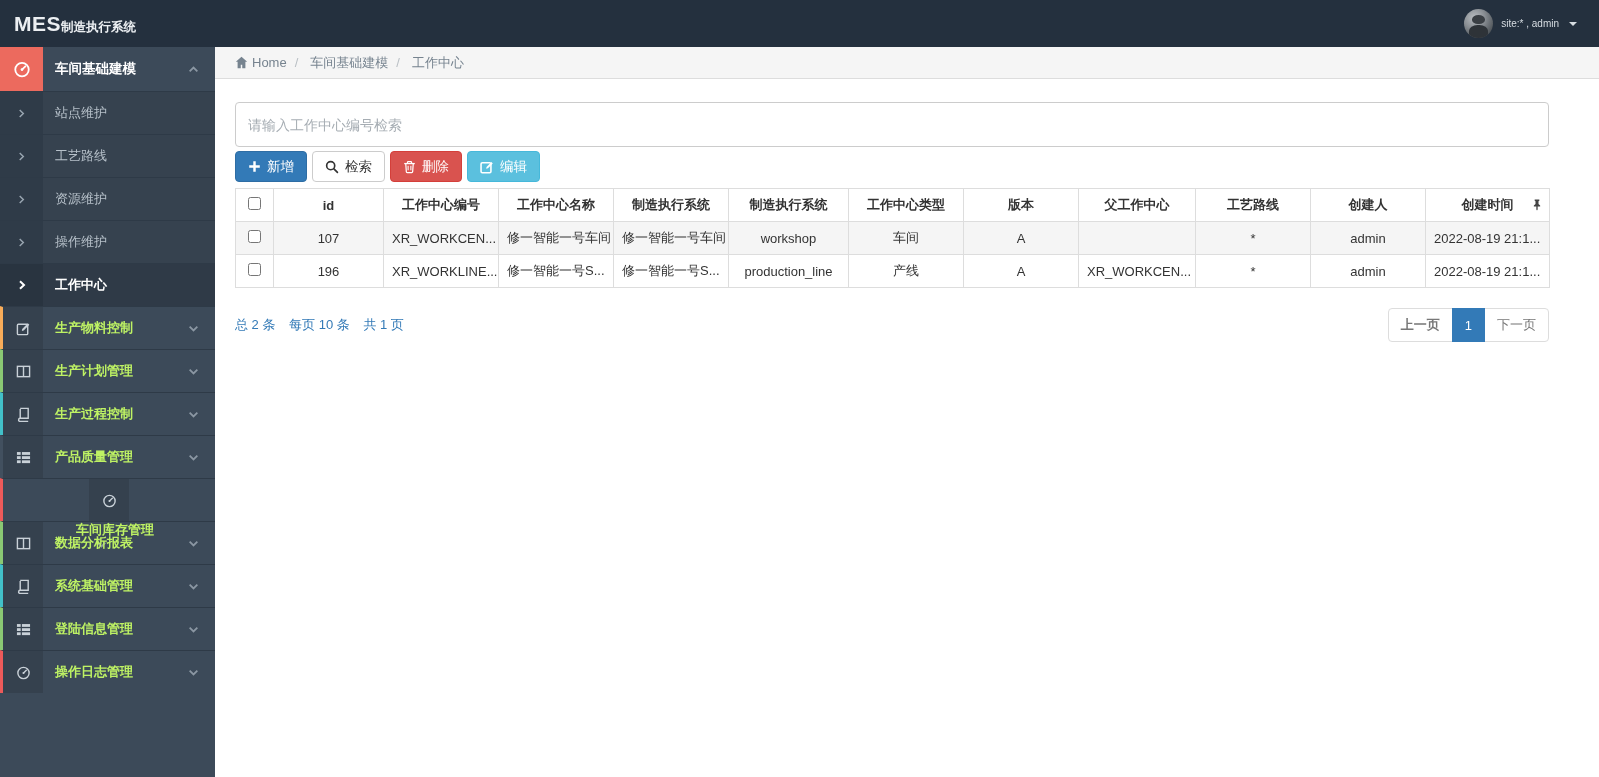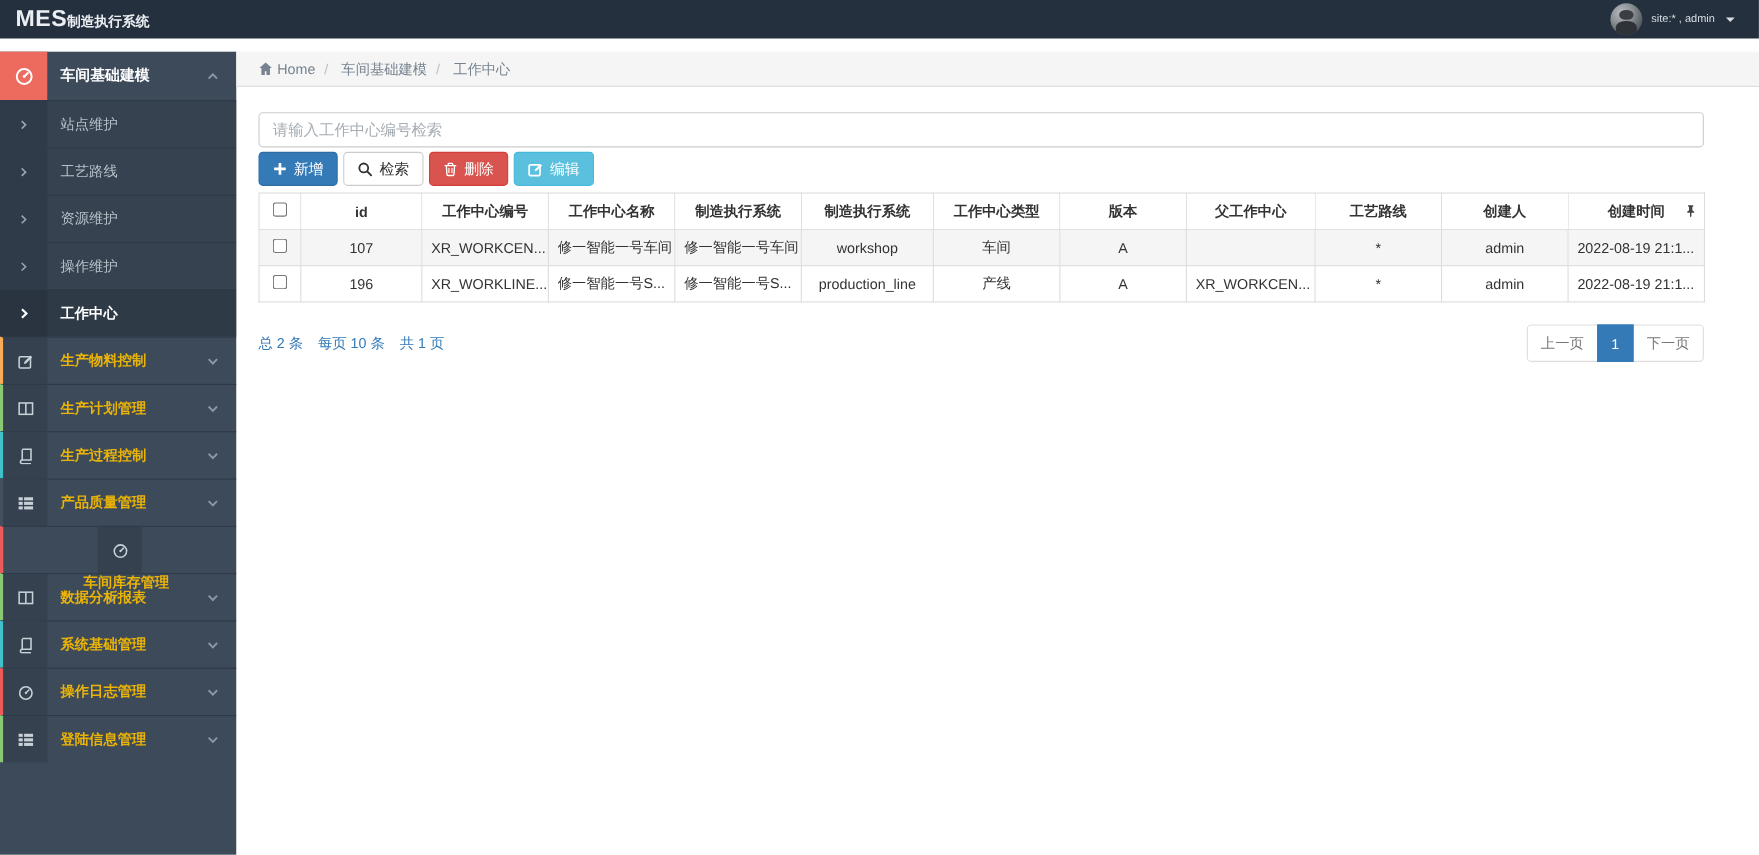--- a/index.html
+++ b/index.html
@@ -1,20 +1,20 @@
 <!DOCTYPE html>
 <html><head>
 <meta charset="utf-8">
 <style>
   * { box-sizing: border-box; margin: 0; padding: 0; }
   html,body { width:1599px; height:777px; overflow:hidden; background:#fff;
     font-family:"Liberation Sans","DejaVu Sans",sans-serif; }
 
   
-  .topbar { position:absolute; top:0; left:0; width:1599px; height:35px;
+  .topbar { position:absolute; top:0; left:0; width:1599px; height:47px;
     background:#24303e; display:flex; align-items:center; justify-content:space-between; z-index:30; }
   .logo { padding-left:14px; color:#eceff2; white-space:nowrap; }
   .logo .mes { font-size:21px; font-weight:bold; letter-spacing:.5px; }
   .logo .suffix { font-size:12.5px; font-weight:bold; }
   .usermenu { display:flex; align-items:center; gap:8px; padding-right:22px; cursor:pointer; }
   .avatar { width:29px; height:29px; border-radius:50%;
     background: radial-gradient(circle at 35% 30%, #b9bdc1 0%, #8a8f94 38%, #4d5358 78%, #34383c 100%);
     position:relative; overflow:hidden; flex:none; }
   .avatar::after { content:""; position:absolute; left:8px; top:6px; width:13px; height:9px;
     border-radius:50% 50% 45% 45%; background:#3a3f44; }
@@ -26,21 +26,21 @@
 
   
   .sidebar { position:absolute; top:47px; left:0; width:215px; height:730px; background:#3c4a59; }
   .nav-row { display:flex; align-items:center; height:43px; border-top:1px solid #2e3a47;
     cursor:pointer; position:relative; }
   .nav-row:first-child { border-top:none; }
   .gutter { width:43px; height:100%; display:flex; align-items:center; justify-content:center;
     flex:none; color:#c9d1d8; background:#35414e; }
   .group-row { border-left:3px solid transparent; }
   .group-row .gutter { width:40px; }
-  .group-label { flex:1; color:#eab308; font-size:13px; font-weight:bold; padding-left:12px; }
+  .group-label { flex:1; color:#bef264; font-size:13px; font-weight:bold; padding-left:12px; }
   .chev { margin-right:16px; color:#8b97a3; display:flex; }
 
   .active-group { height:44px; border-left:none; }
   .active-group .gutter { width:43px; color:#fff; }
   .active-group .group-label { color:#fff; font-size:13.5px; }
   .sub-row { background:#36424f; }
   .sub-row .gutter { background:#2f3b48; color:#9aa6b1; }
   .sub-label { flex:1; color:#b7c1ca; font-size:13px; padding-left:12px; }
   .sub-row.active { background:#2f3a47; }
   .sub-row.active .gutter { background:#293440; color:#fff; }
@@ -49,21 +49,21 @@
   
   .main { position:absolute; top:47px; left:215px; width:1384px; height:730px; background:#fff; }
   .breadcrumb-bar { height:32px; background:#f5f5f5; border-bottom:1px solid #ddd;
     display:flex; align-items:center; padding-left:20px; font-size:13px; color:#76838f; }
   .crumb { display:flex; align-items:center; gap:4px; color:#76838f; }
   .crumb + .crumb::before { content:"/"; margin:0 8px; color:#b9bfc4; }
   .crumb.link { cursor:pointer; }
   .home-ic { display:flex; color:#76838f; }
 
   .content { padding:23px 50px 0 20px; }
-  .search-input { width:100%; height:32px; border:1px solid #ccc; border-radius:4px;
+  .search-input { width:100%; height:45px; border:1px solid #ccc; border-radius:4px;
     padding:6px 12px; font-size:14px; color:#555; outline:none; font-family:inherit; }
   .search-input::placeholder { color:#a6adb3; }
 
   .toolbar { margin:4px 0 6px; display:flex; }
   .btn { height:31px; display:inline-flex; align-items:center; gap:6px; padding:0 12px;
     font-size:13.5px; border-radius:4px; margin-right:5px; cursor:pointer; border:1px solid transparent;
     color:#fff; font-family:inherit; }
   .btn svg { flex:none; }
   .btn-primary { border-color:#2e6da4; }
   .btn-default { background:#fff; color:#333; border-color:#ccc; }
@@ -78,21 +78,21 @@
   .ac { text-align:center; } .al { text-align:left; }
   .pin-ic { position:absolute; right:7px; top:50%; transform:translateY(-50%); color:#444; display:flex; }
   .cb { width:13px; height:13px; cursor:pointer; }
 
   .pag-row { margin-top:20px; display:flex; justify-content:space-between; align-items:center; }
   .pag-summary { font-size:13px; }
   .pag-summary span { margin-right:10px; }
   .pager { display:flex; }
   .page-btn { padding:7px 12px; font-size:13px; background:#fff; border:1px solid #ddd;
     color:#777; cursor:pointer; margin-left:-1px; font-family:inherit; }
-  .page-btn.first { border-radius:4px 0 0 4px; margin-left:0; }
+  .page-btn.first { border-radius:4px 0 0 4px; margin-left:0;font-weight:bold; }
   .page-btn.last { border-radius:0 4px 4px 0; }
   .page-btn.active { color:#fff; border-color:#337ab7; position:relative; z-index:2; }
 </style>
 </head>
 <body>
 
 <div class="topbar">
   <div class="logo">
     <span class="mes">MES</span><span class="suffix">制造执行系统</span>
   </div>
@@ -260,49 +260,49 @@
           <line x1="4.5" y1="12" x2="4.5" y2="2" stroke="currentColor" stroke-width="1.5"></line>
         </svg>
       </span>
     <span class="group-label">系统基础管理</span>
     <span class="chev">
         <svg width="11" height="11" viewBox="0 0 10 10">
           <path d="M1.5 3.2L5 6.8l3.5-3.6" fill="none" stroke="currentColor" stroke-width="1.6"></path>
         </svg>
       </span>
   </div>
-  <div class="nav-row group-row" style="border-left-color: rgb(237, 90, 90);">
-    <span class="gutter">
-        <svg width="15" height="15" viewBox="0 0 16 16">
-          <circle cx="8" cy="8.5" r="6" fill="none" stroke="currentColor" stroke-width="1.5"></circle>
-          <path d="M8 8.5L11 5.6" stroke="currentColor" stroke-width="1.5" stroke-linecap="round"></path>
-          <circle cx="8" cy="8.5" r="1.1" fill="currentColor"></circle>
-        </svg>
-      </span>
-    <span class="group-label">操作日志管理</span>
-    <span class="chev">
-        <svg width="11" height="11" viewBox="0 0 10 10">
-          <path d="M1.5 3.2L5 6.8l3.5-3.6" fill="none" stroke="currentColor" stroke-width="1.6"></path>
-        </svg>
-      </span>
-  </div>
   <div class="nav-row group-row" style="border-left-color: rgb(138, 200, 115);">
     <span class="gutter">
         <svg width="15" height="15" viewBox="0 0 16 16">
           <g fill="currentColor">
             <rect x="1" y="2.2" width="4" height="3"></rect>
             <rect x="6.3" y="2.2" width="8.7" height="3"></rect>
             <rect x="1" y="6.6" width="4" height="3"></rect>
             <rect x="6.3" y="6.6" width="8.7" height="3"></rect>
             <rect x="1" y="11" width="4" height="3"></rect>
             <rect x="6.3" y="11" width="8.7" height="3"></rect>
           </g>
         </svg>
       </span>
     <span class="group-label">登陆信息管理</span>
+    <span class="chev">
+        <svg width="11" height="11" viewBox="0 0 10 10">
+          <path d="M1.5 3.2L5 6.8l3.5-3.6" fill="none" stroke="currentColor" stroke-width="1.6"></path>
+        </svg>
+      </span>
+  </div>
+  <div class="nav-row group-row" style="border-left-color: rgb(237, 90, 90);">
+    <span class="gutter">
+        <svg width="15" height="15" viewBox="0 0 16 16">
+          <circle cx="8" cy="8.5" r="6" fill="none" stroke="currentColor" stroke-width="1.5"></circle>
+          <path d="M8 8.5L11 5.6" stroke="currentColor" stroke-width="1.5" stroke-linecap="round"></path>
+          <circle cx="8" cy="8.5" r="1.1" fill="currentColor"></circle>
+        </svg>
+      </span>
+    <span class="group-label">操作日志管理</span>
     <span class="chev">
         <svg width="11" height="11" viewBox="0 0 10 10">
           <path d="M1.5 3.2L5 6.8l3.5-3.6" fill="none" stroke="currentColor" stroke-width="1.6"></path>
         </svg>
       </span>
   </div>
 </div>
 
 <div class="main">
 

